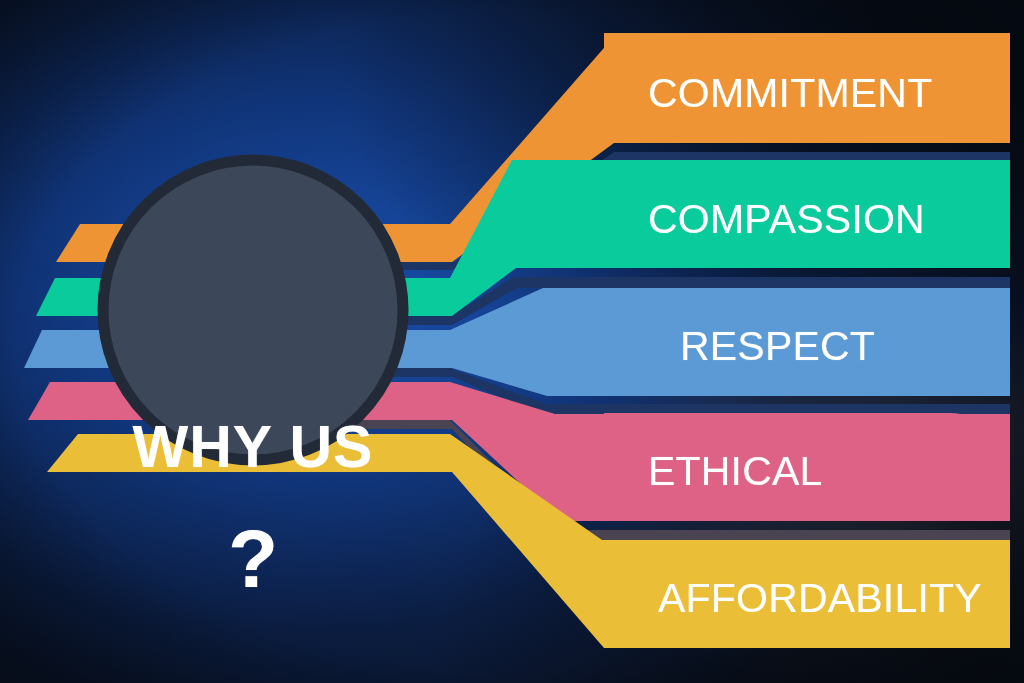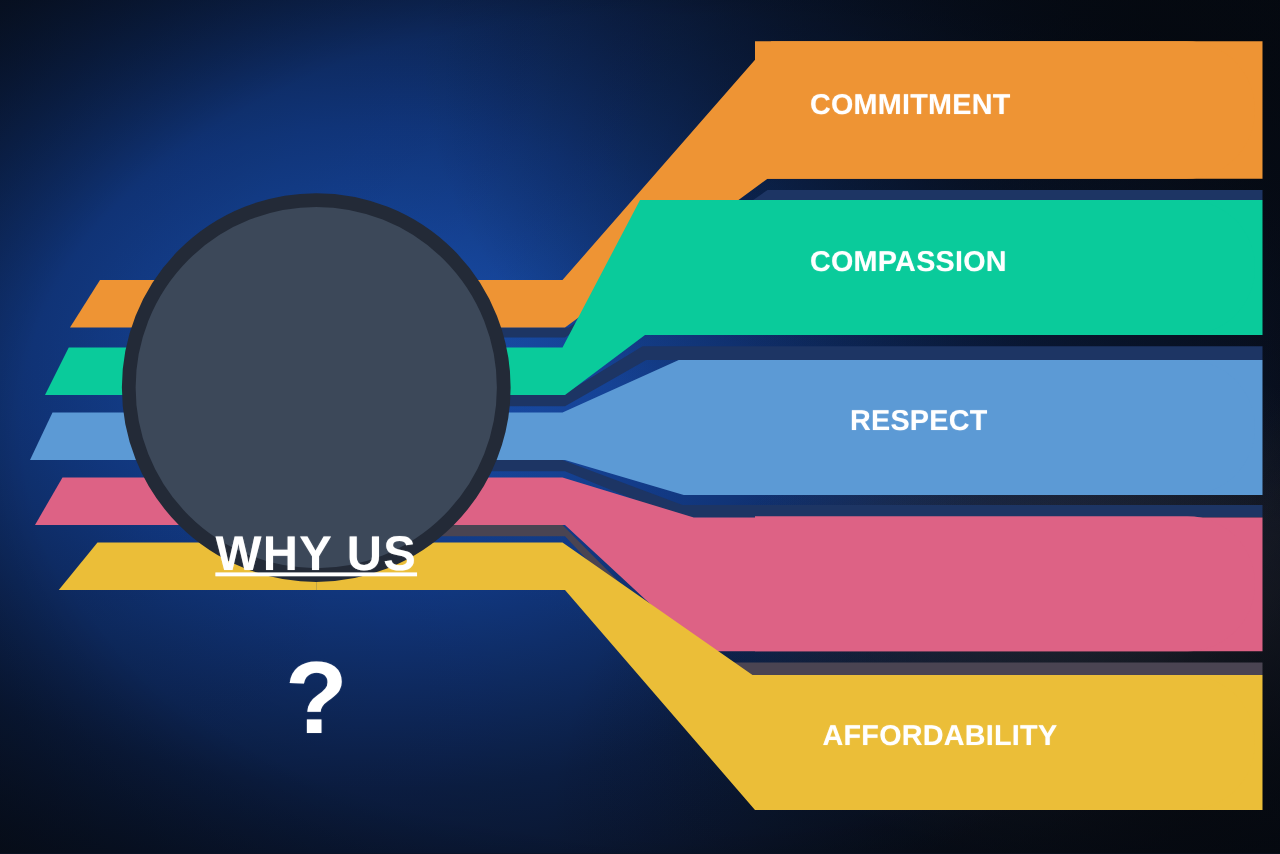--- a/index.html
+++ b/index.html
@@ -27,41 +27,40 @@
     position: absolute;
     top: 0;
     left: 0;
     width: 1024px;
     height: 683px;
     pointer-events: none;
   }
   .bar-label {
     position: absolute;
     color: #ffffff;
-    font-weight: 700;
-    font-size: 23px;
+    font-weight: 400;
+    font-size: 41px;
     letter-spacing: 0.2px;
     white-space: nowrap;
     text-shadow: 0 0 1px rgba(255,255,255,0.45);
   }
   .center-line {
     position: absolute;
     left: 0;
     width: 100%;
     text-align: center;
     color: #ffffff;
     font-weight: 700;
     white-space: nowrap;
     text-shadow: 0 0 1px rgba(255,255,255,0.4);
   }
   #center-title {
-    top: 262px;
-    font-size: 39px;
+    top: 253px;
+    font-size: 59px;
     letter-spacing: 1px;
-    text-decoration: underline;
   }
   #center-mark {
     top: 352px;
     font-size: 82px;
   }
   #center-text-wrap {
     position: absolute;
     left: 98px;
     top: 155px;
     width: 310px;
@@ -159,16 +158,17 @@
 
   <div id="labels">
     <div id="center-text-wrap" style="left: 103px; top: 160px; width: 300px; height: 300px;">
       <div class="center-line" id="center-title" style="color: rgb(255, 255, 255);">WHY US</div>
       <div class="center-line" id="center-mark" style="color: rgb(255, 255, 255);">?</div>
     </div>
 
     <div class="bar-label" id="label-0" style="left: 648px; top: 70px;">COMMITMENT</div>
     <div class="bar-label" id="label-1" style="left: 648px; top: 196px;">COMPASSION</div>
     <div class="bar-label" id="label-2" style="left: 680px; top: 323px;">RESPECT</div>
+    <div class="bar-label" id="label-3" style="left: 648px; top: 448px;">ETHICAL</div>
     <div class="bar-label" id="label-4" style="left: 648px; top: 575px; margin-left: 10px;">AFFORDABILITY</div>
   </div>
 
 </div>
 
 </body></html>

